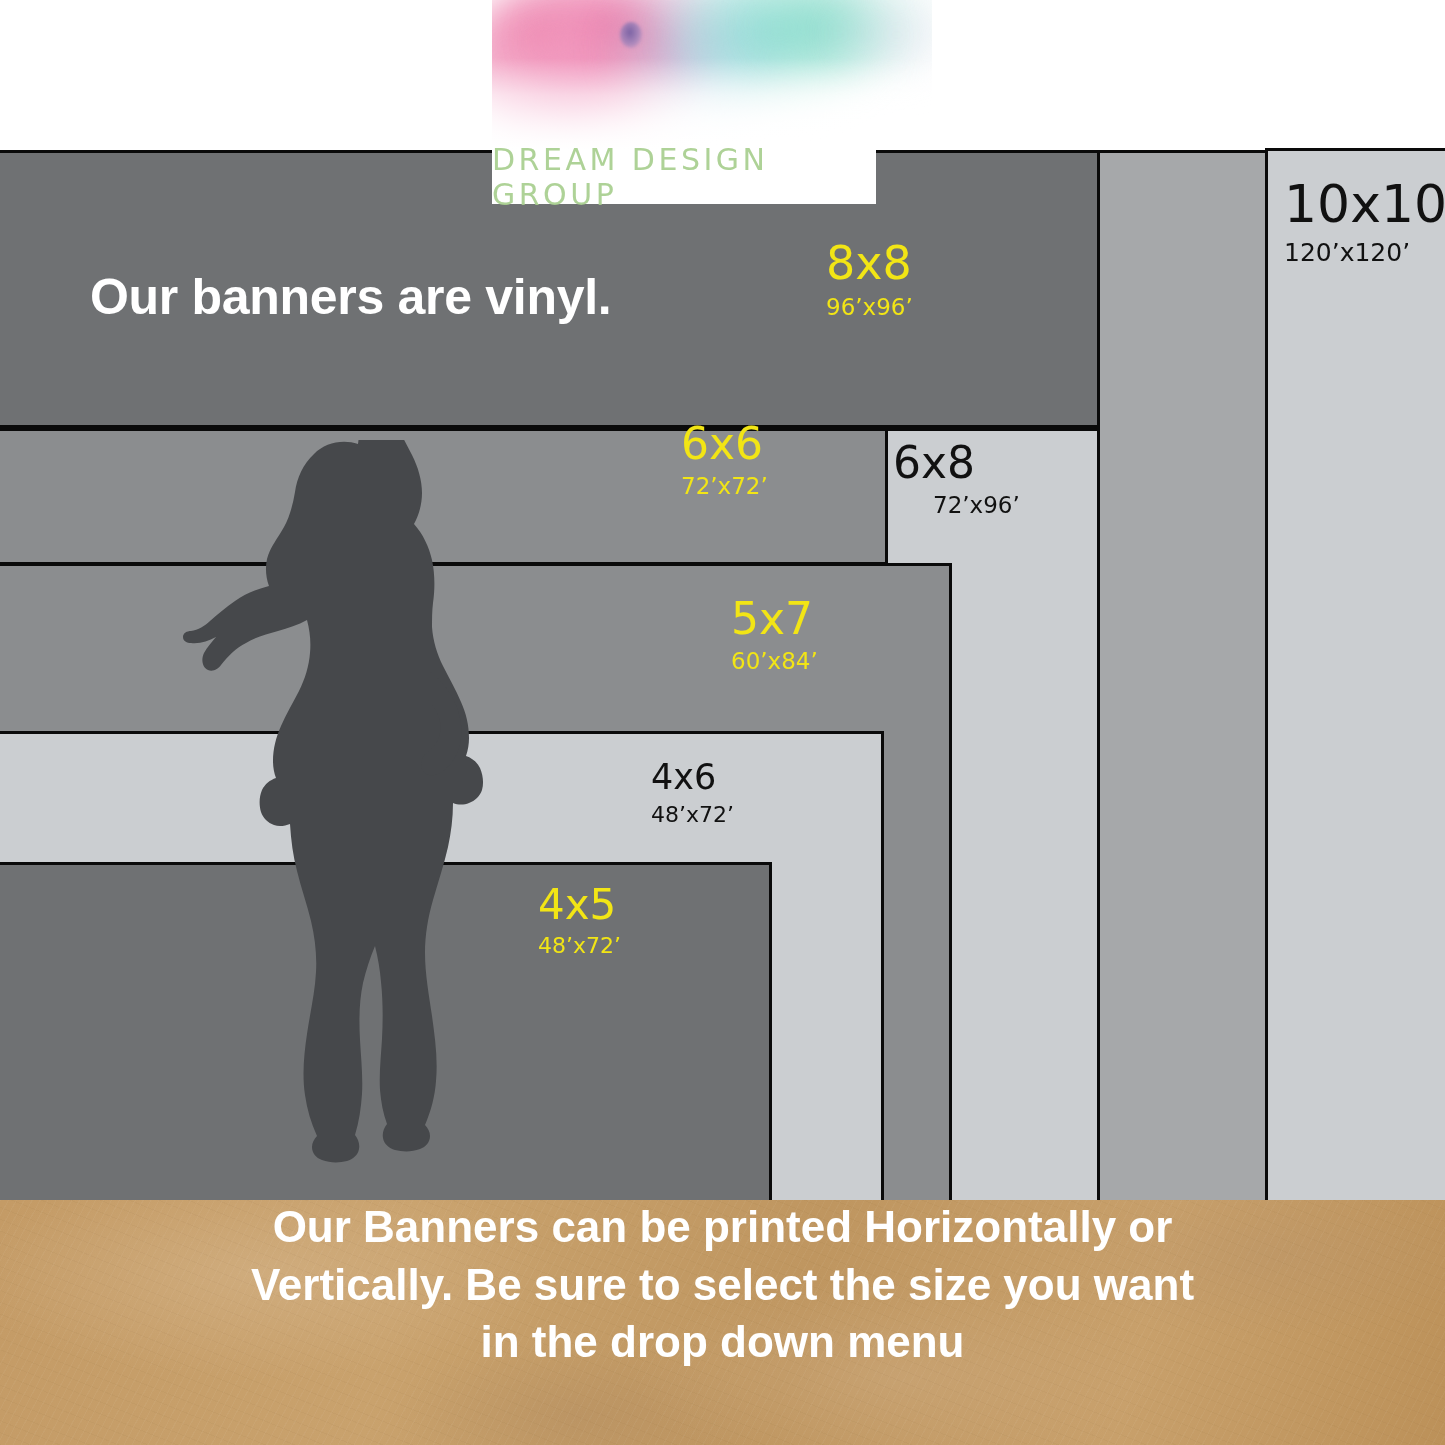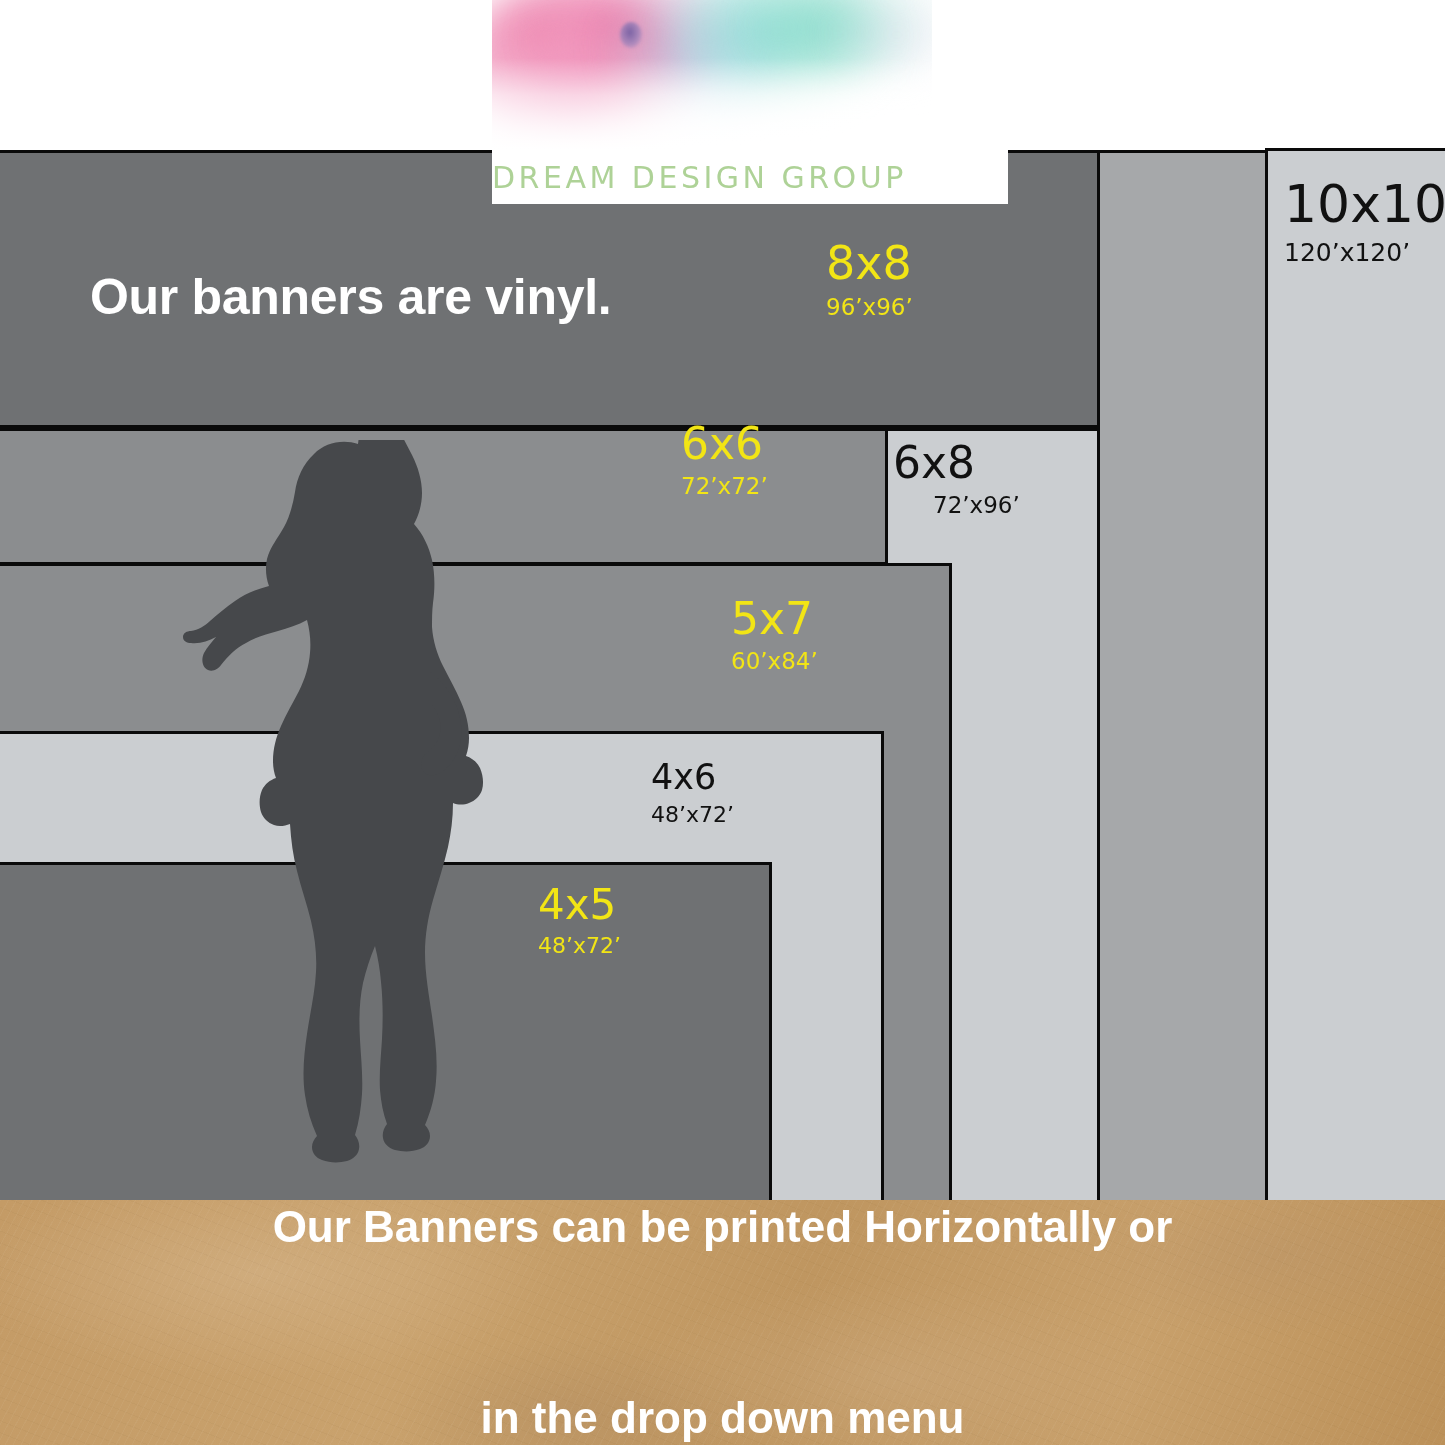--- a/index.html
+++ b/index.html
@@ -14,22 +14,22 @@
   #logo-mark .b3{left:-10px;top:30px;width:210px;height:150px;background:radial-gradient(ellipse at 45% 45%, rgba(240,140,185,.55) 0%, rgba(250,200,222,.3) 50%, rgba(255,255,255,0) 76%);}
   #logo-mark .b4{left:110px;top:-30px;width:190px;height:160px;background:radial-gradient(ellipse at 55% 50%, rgba(150,195,232,.55) 0%, rgba(190,225,240,.3) 50%, rgba(255,255,255,0) 75%);}
   #logo-mark .b5{left:170px;top:-36px;width:230px;height:150px;background:radial-gradient(ellipse at 50% 45%, rgba(74,200,182,.62) 0%, rgba(150,225,210,.35) 50%, rgba(255,255,255,0) 74%);}
   #logo-mark .b6{left:260px;top:-44px;width:190px;height:130px;background:radial-gradient(ellipse at 45% 55%, rgba(90,205,180,.5) 0%, rgba(180,235,220,.25) 52%, rgba(255,255,255,0) 76%);}
   #logo-mark .b7{left:330px;top:-20px;width:150px;height:110px;background:radial-gradient(ellipse at 50% 50%, rgba(210,200,230,.28) 0%, rgba(235,230,245,.14) 50%, rgba(255,255,255,0) 75%);}
   #logo-mark .dot{position:absolute;left:128px;top:22px;width:22px;height:26px;border-radius:50%;
         background:radial-gradient(ellipse at 45% 40%, rgba(105,90,160,.85) 0%, rgba(140,125,185,.6) 55%, rgba(255,255,255,0) 85%);filter:blur(1.4px);}
   #logo-mark .fade{position:absolute;left:0;top:58px;width:440px;height:92px;background:linear-gradient(to bottom, rgba(255,255,255,0) 0%, rgba(255,255,255,.55) 40%, #ffffff 100%);}
 
   
-  #logo-plate{position:absolute;left:492px;top:150px;width:516px;height:54px;background:#ffffff;
-        display:flex;align-items:center;justify-content:flex-start;z-index:60;}
+  #logo-plate{position:absolute;left:492px;top:150px;width:384px;height:54px;background:#ffffff;
+        display:flex;align-items:center;justify-content:flex-end;z-index:60;}
   #logo-plate span{font-size:30px;letter-spacing:3.5px;color:#a8cf8f;font-weight:400;
         font-family:"DejaVu Sans",sans-serif;opacity:.92;}
 
   
   .rect{position:absolute;border:3px solid #0a0a0a;box-sizing:border-box;}
 
   #rect-10x10{left:1265px;top:148px;width:182px;height:1055px;background:#cbced1;border-width:3px 0 0 3px;}
   #rect-8x10 {left:1097px;top:150px;width:171px;height:1053px;background:#a6a8aa;}
   #rect-8x8  {left:-4px;  top:150px;width:1104px;height:278px;background:#6f7173;}
   #rect-6x8  {left:884px; top:428px;width:216px;height:775px;background:#cbced1;}
@@ -86,21 +86,21 @@
         background:
           radial-gradient(ellipse 420px 150px at 18% 30%, rgba(214,182,140,.55) 0%, rgba(0,0,0,0) 70%),
           radial-gradient(ellipse 380px 140px at 62% 72%, rgba(205,170,126,.5) 0%, rgba(0,0,0,0) 70%),
           radial-gradient(ellipse 300px 120px at 88% 22%, rgba(186,148,104,.45) 0%, rgba(0,0,0,0) 70%),
           radial-gradient(ellipse 260px 110px at 40% 88%, rgba(175,138,96,.4) 0%, rgba(0,0,0,0) 72%),
           linear-gradient(105deg,#c49b66 0%,#c9a26d 28%,#bf9660 55%,#c8a06b 78%,#bc9159 100%);}
   #bottom-strip .grain{position:absolute;inset:0;opacity:.18;
         background:repeating-linear-gradient(118deg, rgba(255,255,255,.22) 0px, rgba(255,255,255,.22) 1px, rgba(0,0,0,0) 1px, rgba(0,0,0,0) 7px),
                    repeating-linear-gradient(22deg, rgba(90,60,28,.18) 0px, rgba(90,60,28,.18) 1px, rgba(0,0,0,0) 1px, rgba(0,0,0,0) 11px);}
   #bottom-text{position:absolute;inset:0;display:flex;flex-direction:column;align-items:center;
-        justify-content:space-between;gap:4px;color:#ffffff;font-size:44px;font-weight:700;
+        justify-content:flex-start;gap:4px;color:#ffffff;font-size:44px;font-weight:700;
         font-family:"Liberation Sans",sans-serif;text-align:center;line-height:1.22;}
   #bottom-text span{display:block;white-space:nowrap;}
 </style>
 </head>
 <body>
 
 <div id="stage">
 
   <div id="logo-mark">
     <div class="blot b1"></div>
@@ -180,17 +180,18 @@
   </div>
 
   <div id="logo-plate">
     <span>DREAM DESIGN GROUP</span>
   </div>
 
   <div id="bottom-strip">
     <div class="grain"></div>
     <div id="bottom-text">
       <span>Our Banners can be printed Horizontally or</span>
+      <span>Vertically. Be sure to select the size you want</span>
       <span>in the drop down menu</span>
     </div>
   </div>
 
 </div>
 
 </body></html>

